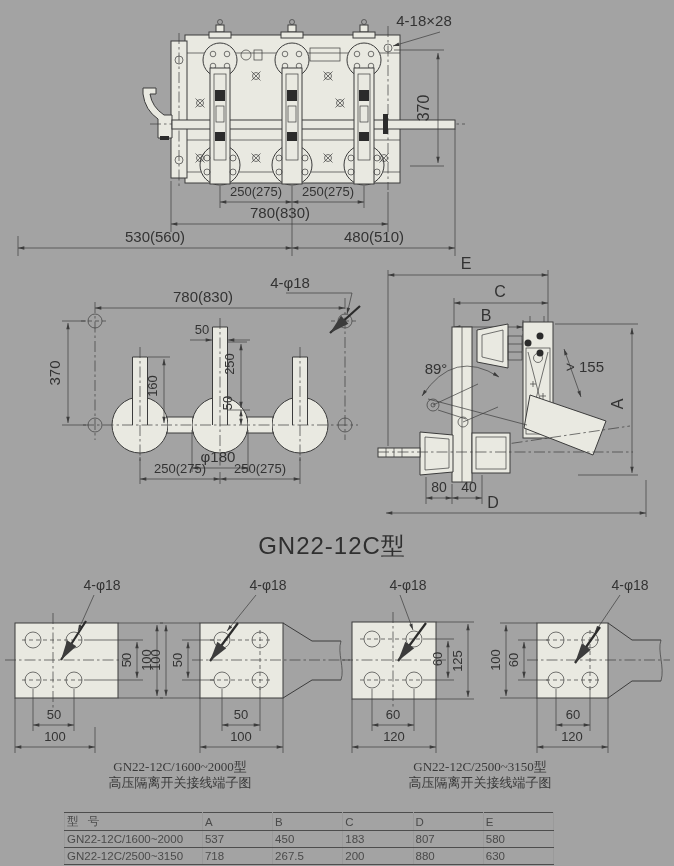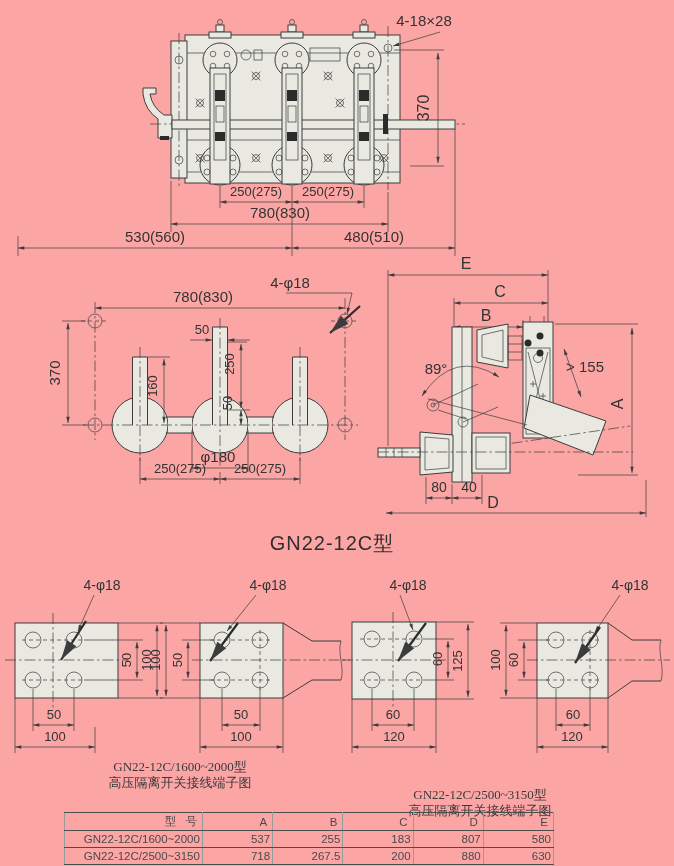--- a/index.html
+++ b/index.html
@@ -1,40 +1,40 @@
 <!DOCTYPE html>
 <html><head>
 <meta charset="utf-8">
 <style>
   html,body{margin:0;padding:0;background:#d8d8d0;}
-  #page{position:relative;width:674px;height:866px;background:#fca5a5;overflow:hidden;
+  #page{position:relative;width:674px;height:866px;background:#a3a3a3;overflow:hidden;
         font-family:"Liberation Sans",sans-serif;}
   svg{position:absolute;overflow:visible;}
   .ln{stroke:#3c3c3c;fill:none;stroke-width:1;}
   .lt{stroke:#3c3c3c;fill:none;stroke-width:.7;}
   .lds{stroke:#2b2b2b;fill:none;stroke-width:2.2;}
   .dd{stroke-dasharray:11 3 2.5 3;}
   .dh{stroke-dasharray:4 3;}
   .fb{fill:#e9e9e1;}
   .fd{fill:#2b2b2b;stroke:none;}
   text.dim{font:13px "Liberation Sans",sans-serif;fill:#333;text-anchor:middle;}
   text.d14{font-size:14px;}
   text.d15{font-size:15px;}
   text.d16{font-size:16px;}
   #title{position:absolute;left:172px;top:530px;width:320px;text-align:center;
-         font-size:20px;color:#2f2f2f;letter-spacing:1px;}
+         font-size:24px;color:#2f2f2f;letter-spacing:1px;}
   .caption{position:absolute;top:759px;width:256px;text-align:center;
            font-family:"Liberation Serif","DejaVu Serif",serif;font-size:13px;
            line-height:16px;color:#3a3a3a;}
-  #cap-left{left:52px;} #cap-right{left:352px;margin-top:28px;}
+  #cap-left{left:52px;} #cap-right{left:352px;}
   #spec-table{position:absolute;left:64px;top:812px;width:490px;border-collapse:collapse;
               font-size:11.5px;color:#4a4a4a;}
   #spec-table td,#spec-table th{border-top:1px solid #4d4d4d;border-bottom:1px solid #4d4d4d;
               border-left:1px solid #9a9a9a;border-right:1px solid #9a9a9a;
-              font-weight:normal;text-align:right;height:16px;padding:0 2px;}
+              font-weight:normal;text-align:left;height:16px;padding:0 2px;}
   #spec-table tr.hd th{letter-spacing:3px;height:17px;}
 </style>
 </head>
 <body>
 
 <div id="page">
 
 <svg style="left:10px;top:8px" width="560" height="252" viewBox="0 0 560 252">
   <defs>
     <marker id="aF" viewBox="0 0 10 6" refX="9.5" refY="3" markerWidth="10" markerHeight="6" orient="auto-start-reverse">
@@ -470,21 +470,21 @@
     <th>型 号</th>
     <th>A</th>
     <th>B</th>
     <th>C</th>
     <th>D</th>
     <th>E</th>
   </tr>
   <tr>
     <td>GN22-12C/1600~2000</td>
     <td>537</td>
-    <td>255</td>
+    <td>450</td>
     <td>183</td>
     <td>807</td>
     <td>580</td>
   </tr>
   <tr>
     <td>GN22-12C/2500~3150</td>
     <td>718</td>
     <td>267.5</td>
     <td>200</td>
     <td>880</td>

